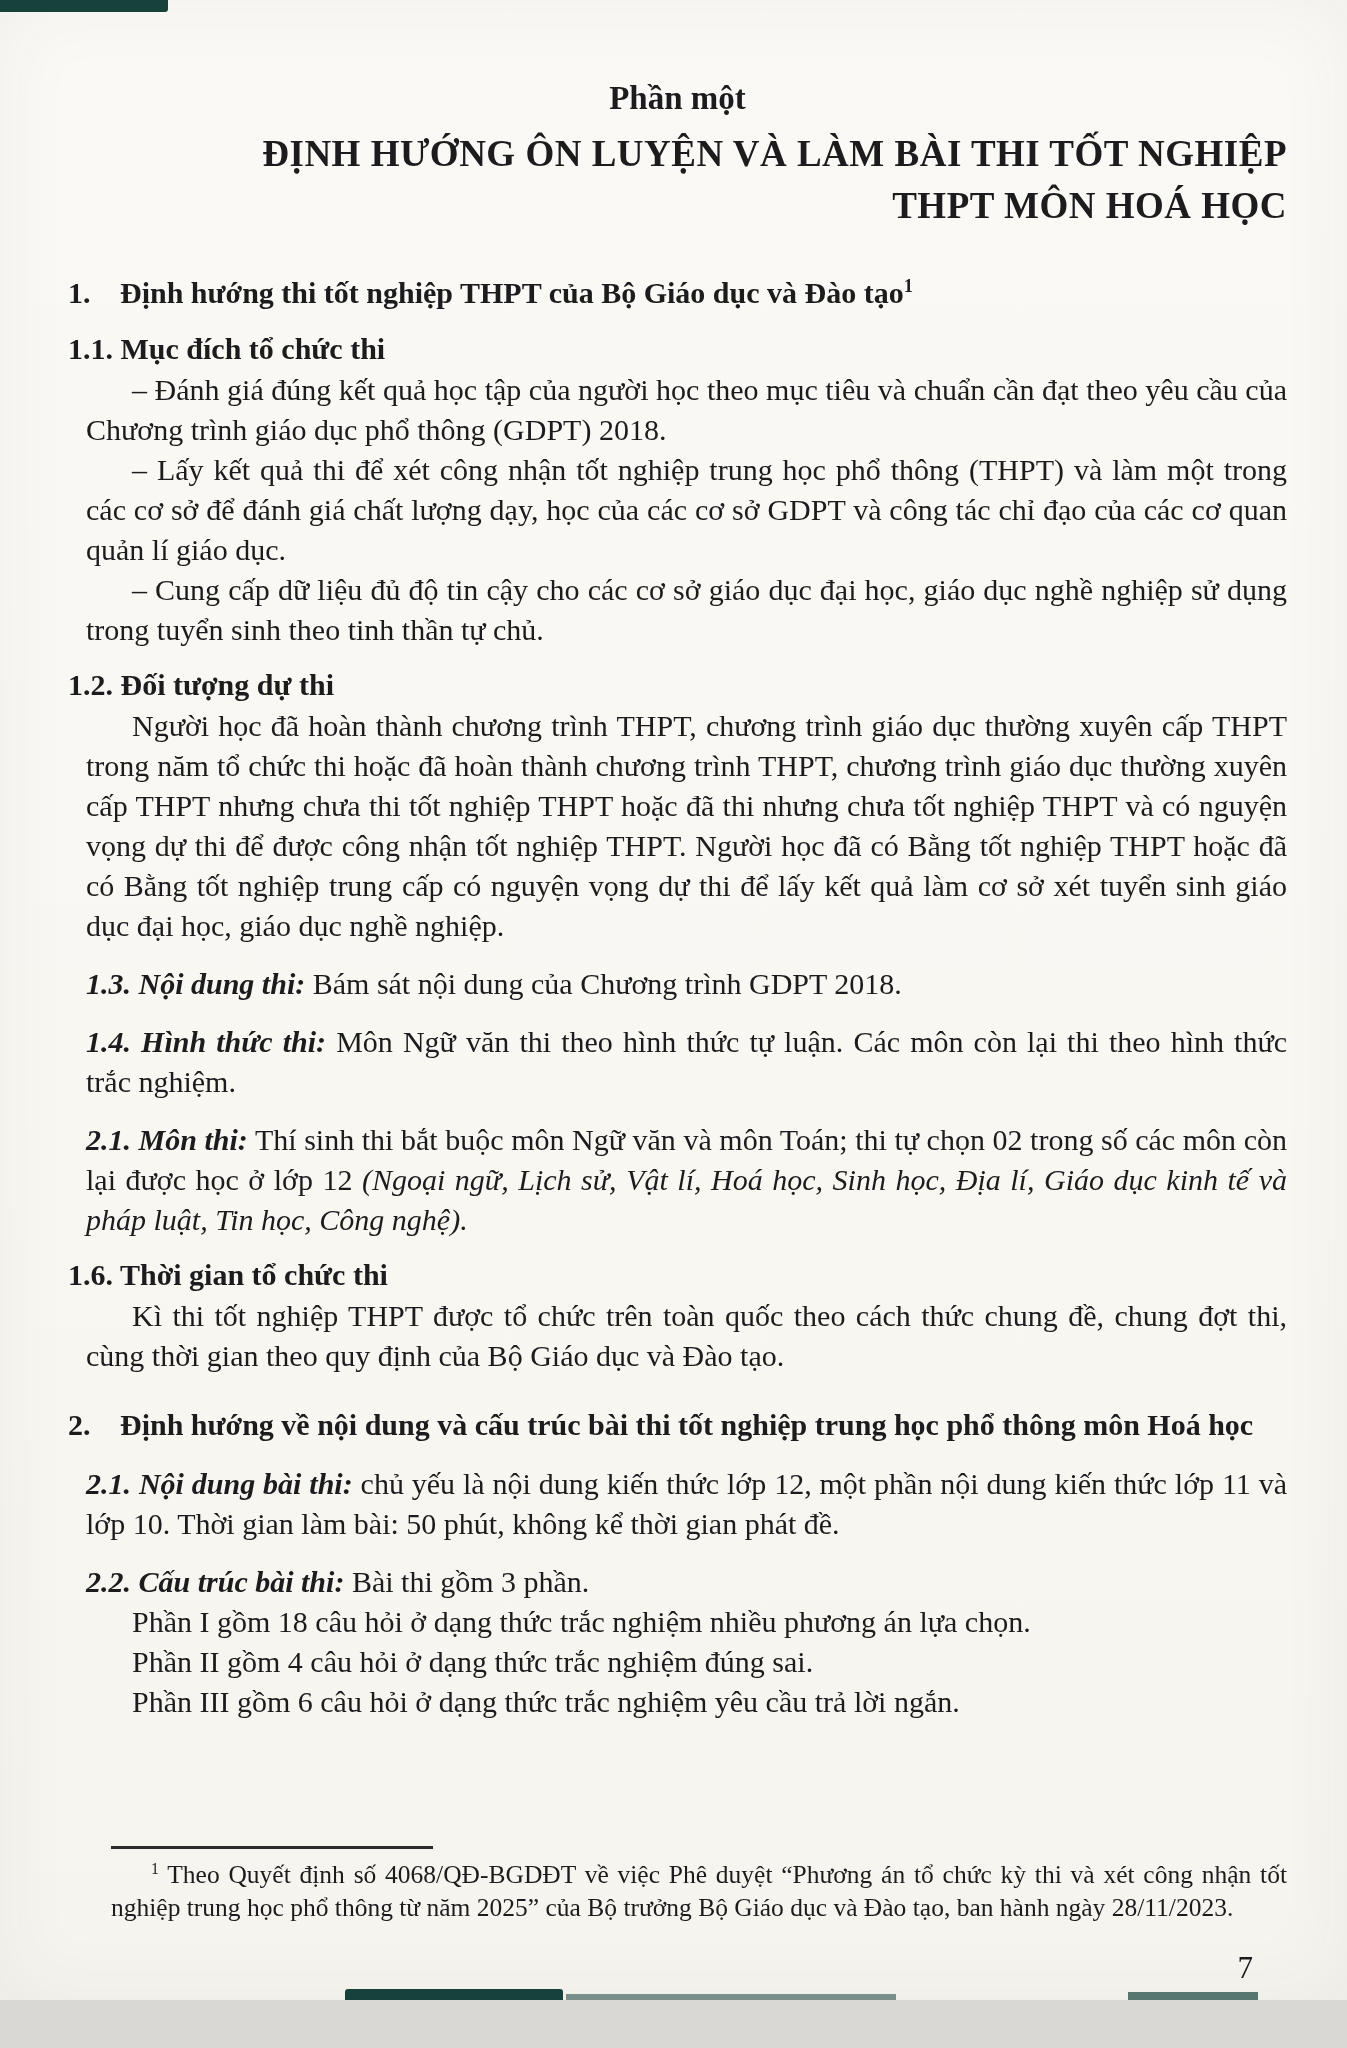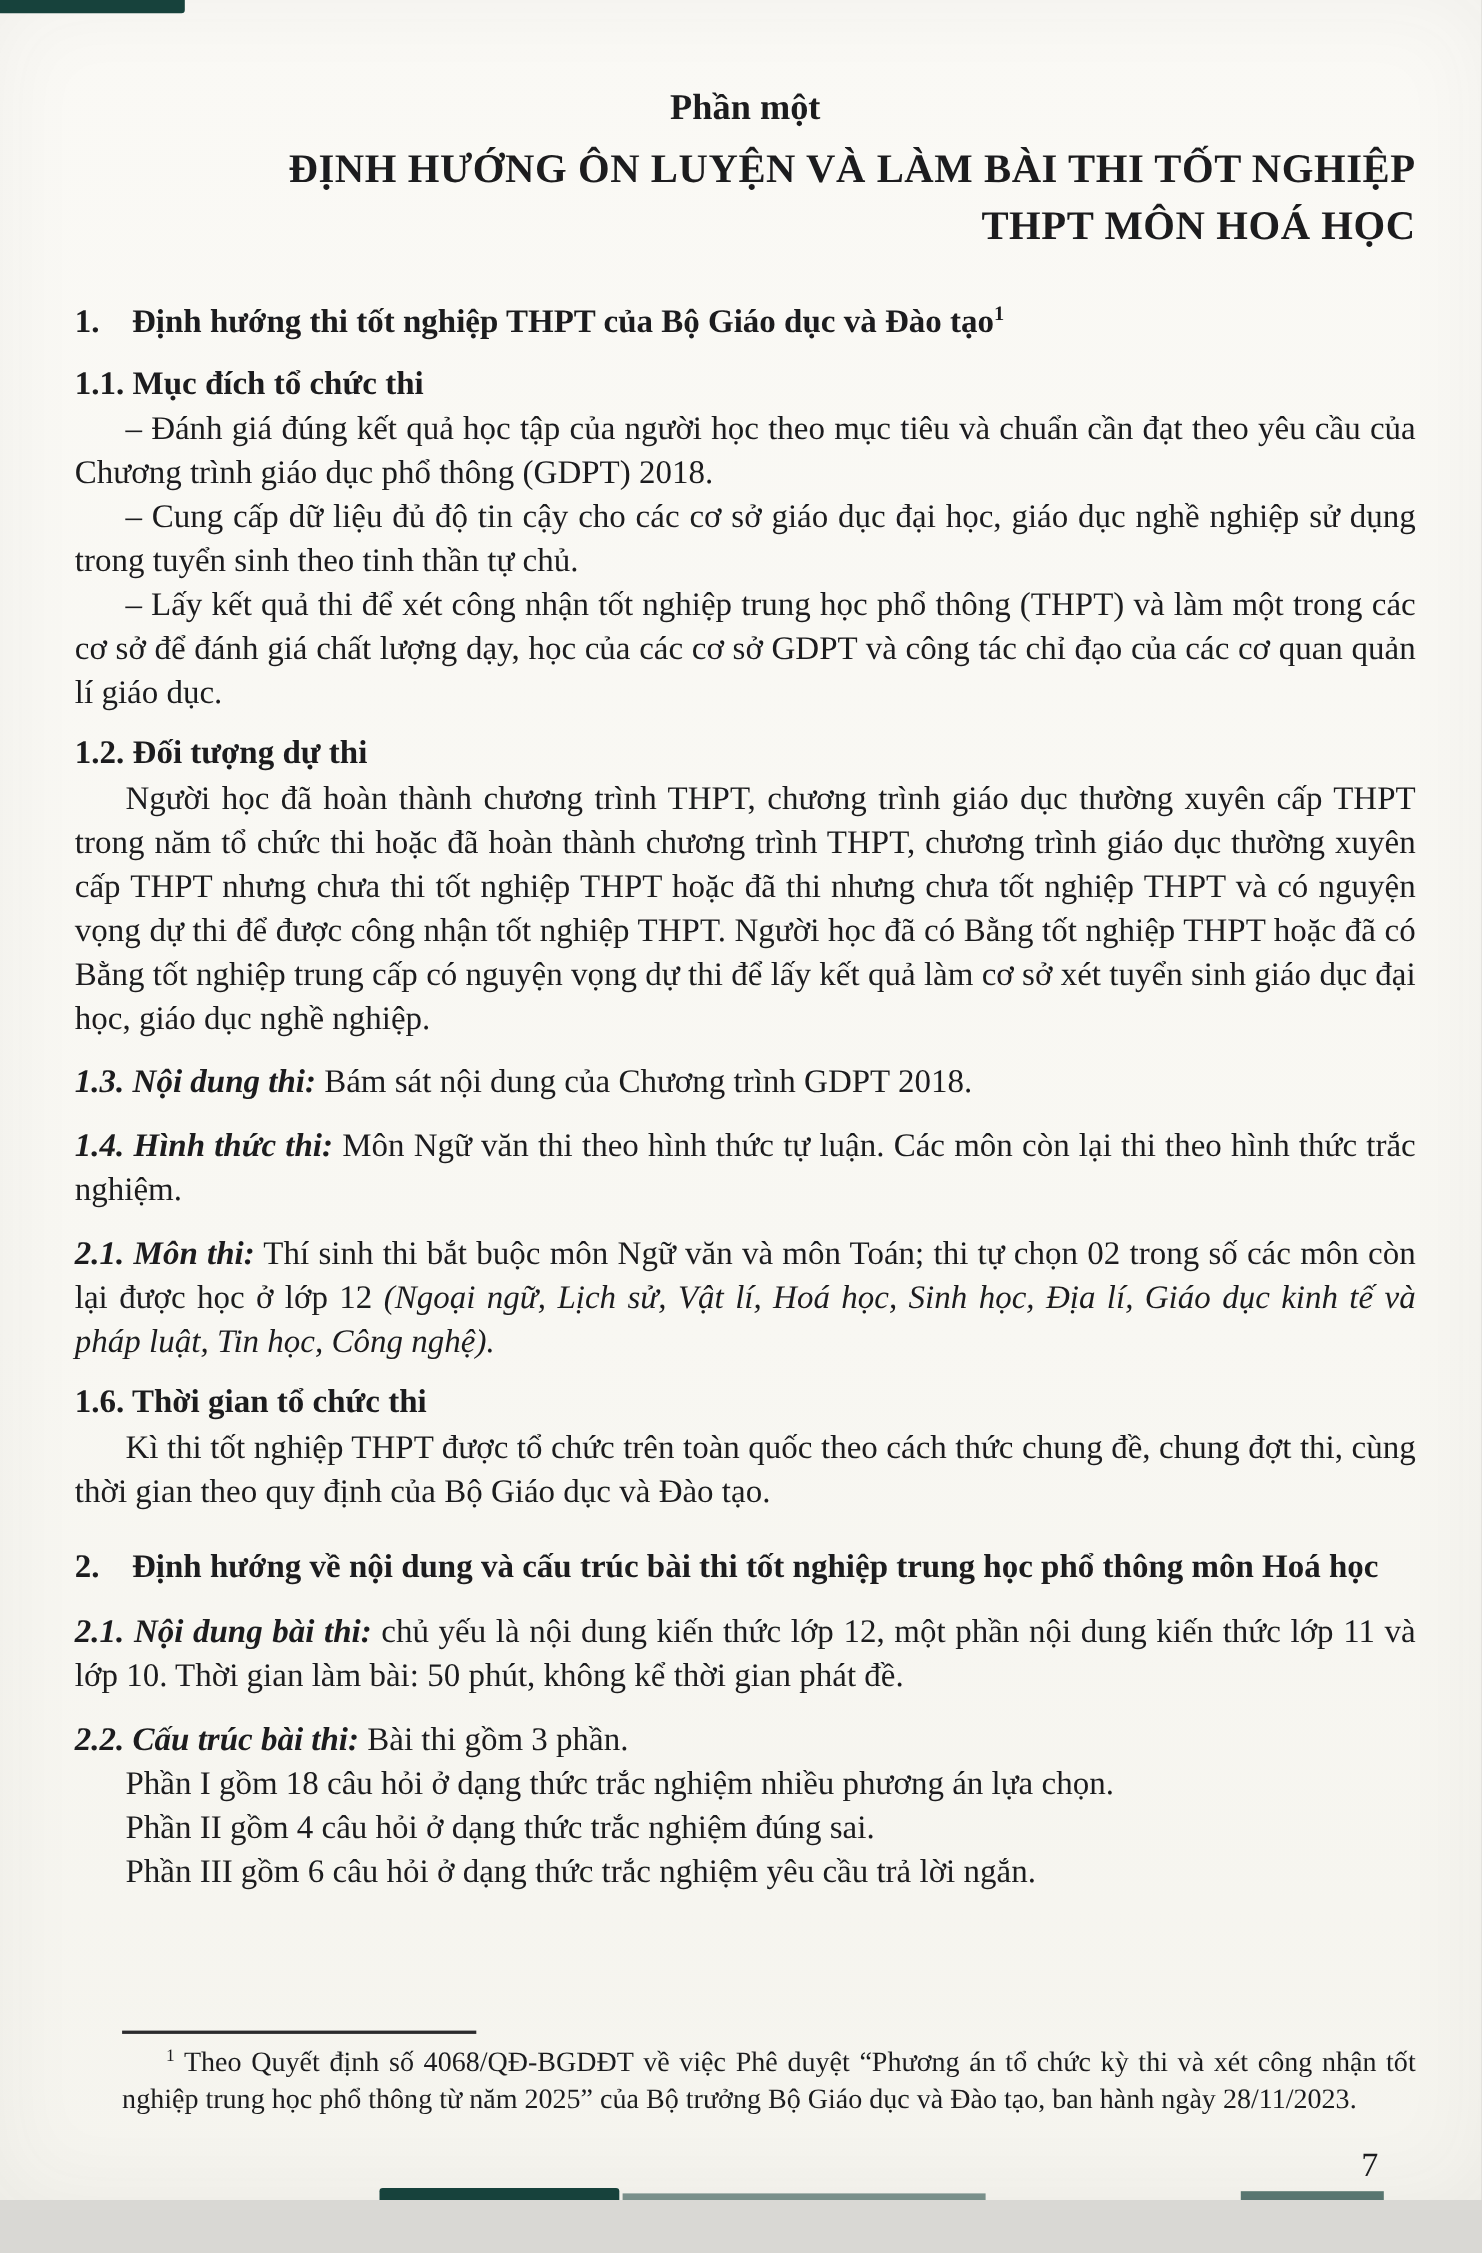--- a/index.html
+++ b/index.html
@@ -36,21 +36,21 @@
   .sec-heading {
     display:flex; font-weight:bold; margin-top:40px; line-height:42px;
   }
   .sec-heading .sec-num { flex:none; width:52px; }
   .sec-heading .sec-title { flex:1; }
 
   .sub-heading {
     margin-top:14px; font-weight:bold; line-height:42px;
   }
 
-  p.body { text-align:justify; }
+  p.body { text-align:justify;margin-left:18px; }
   p.indent { text-indent:46px; }
   p.labeled { margin-top:18px; }
   .lbl { font-weight:bold; font-style:italic; }
   .ital { font-style:italic; }
 
   sup { font-size:0.62em; vertical-align:super; line-height:0; }
 
   .footnote {
     position:absolute; left:68px; right:60px; top:1846px;
     font-size:25.5px; line-height:33px;margin-left:43px;
@@ -82,22 +82,22 @@
       <div>THPT MÔN HOÁ HỌC</div>
     </div>
 
     <div class="sec-heading">
       <span class="sec-num">1.</span>
       <span class="sec-title"><span>Định hướng thi tốt nghiệp THPT của Bộ Giáo dục và Đào tạo</span><sup>1</sup></span>
     </div>
 
     <div class="sub-heading">1.1. Mục đích tổ chức thi</div>
     <p class="body indent">– Đánh giá đúng kết quả học tập của người học theo mục tiêu và chuẩn cần đạt theo yêu cầu của Chương trình giáo dục phổ thông (GDPT) 2018.</p>
+    <p class="body indent">– Lấy kết quả thi để xét công nhận tốt nghiệp trung học phổ thông (THPT) và làm một trong các cơ sở để đánh giá chất lượng dạy, học của các cơ sở GDPT và công tác chỉ đạo của các cơ quan quản lí giáo dục.</p>
     <p class="body indent">– Cung cấp dữ liệu đủ độ tin cậy cho các cơ sở giáo dục đại học, giáo dục nghề nghiệp sử dụng trong tuyển sinh theo tinh thần tự chủ.</p>
-    <p class="body indent">– Lấy kết quả thi để xét công nhận tốt nghiệp trung học phổ thông (THPT) và làm một trong các cơ sở để đánh giá chất lượng dạy, học của các cơ sở GDPT và công tác chỉ đạo của các cơ quan quản lí giáo dục.</p>
 
     <div class="sub-heading">1.2. Đối tượng dự thi</div>
     <p class="body indent">Người học đã hoàn thành chương trình THPT, chương trình giáo dục thường xuyên cấp THPT trong năm tổ chức thi hoặc đã hoàn thành chương trình THPT, chương trình giáo dục thường xuyên cấp THPT nhưng chưa thi tốt nghiệp THPT hoặc đã thi nhưng chưa tốt nghiệp THPT và có nguyện vọng dự thi để được công nhận tốt nghiệp THPT. Người học đã có Bằng tốt nghiệp THPT hoặc đã có Bằng tốt nghiệp trung cấp có nguyện vọng dự thi để lấy kết quả làm cơ sở xét tuyển sinh giáo dục đại học, giáo dục nghề nghiệp.</p>
 
     <p class="body labeled">
       <span class="lbl">1.3. Nội dung thi:</span>
       <span>Bám sát nội dung của Chương trình GDPT 2018.</span>
     </p>
 
     <p class="body labeled">

